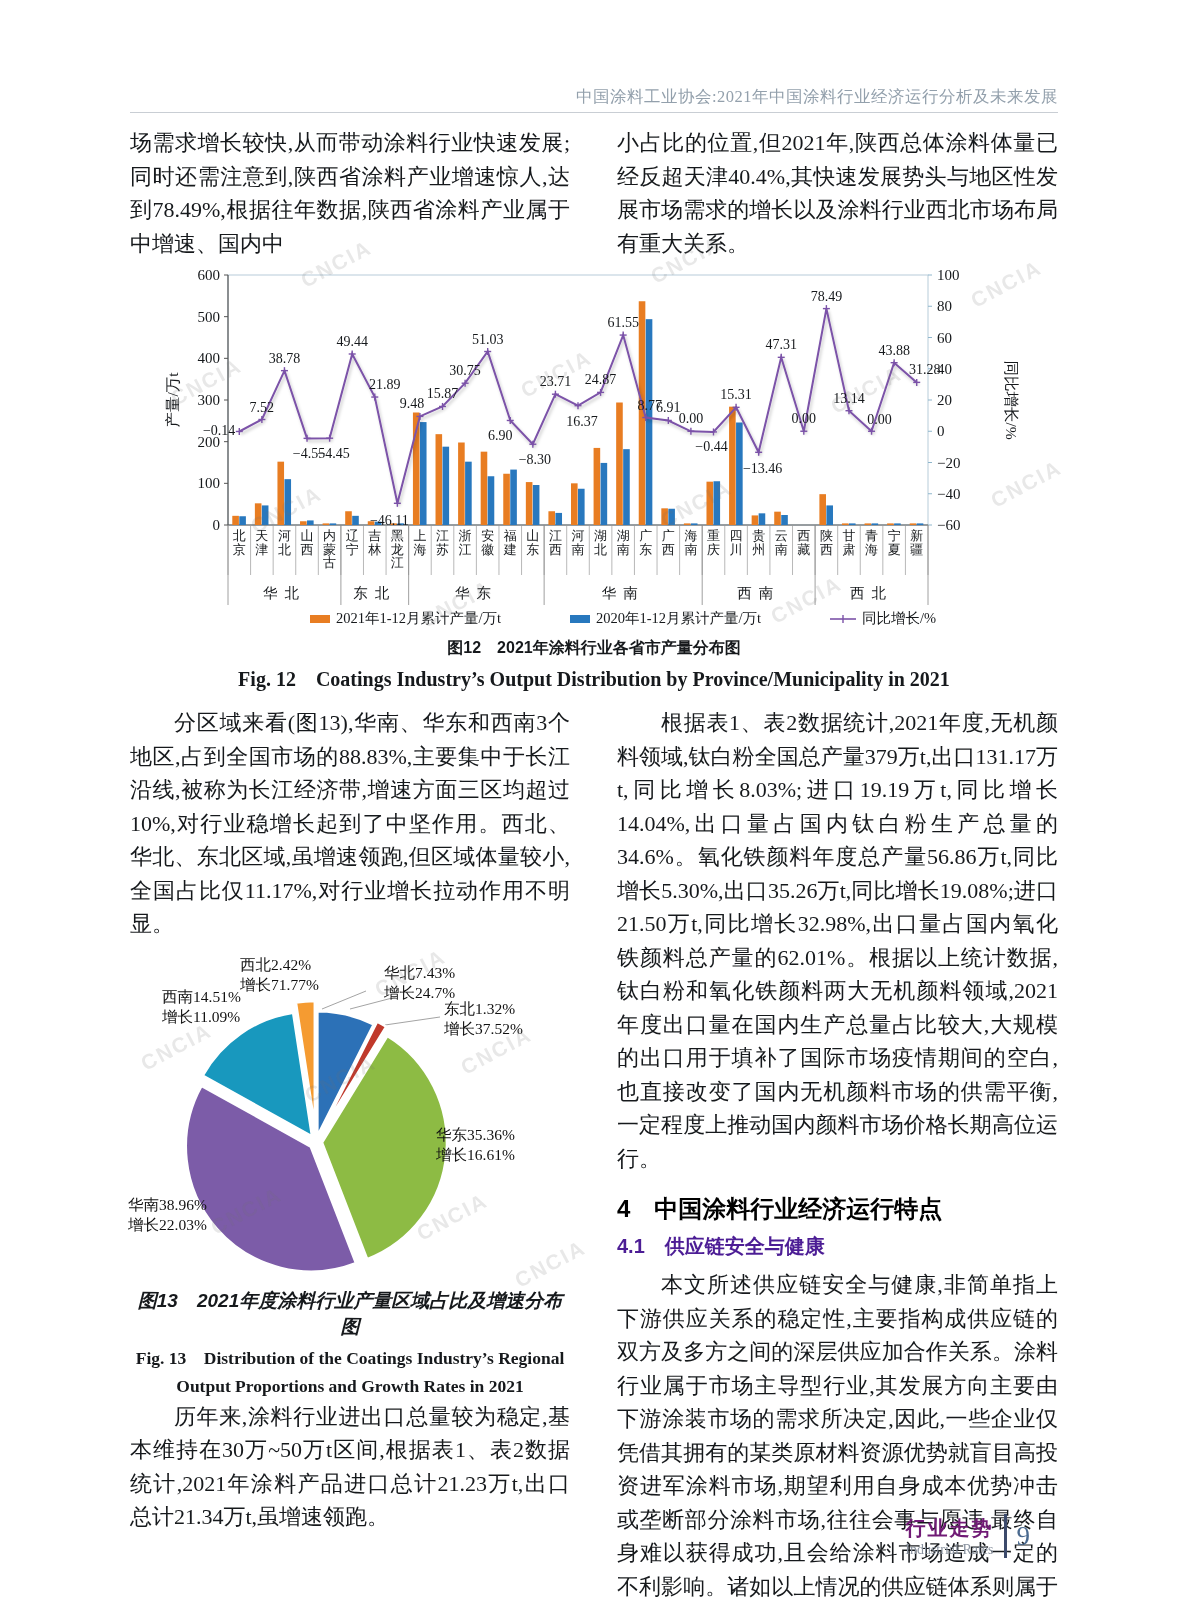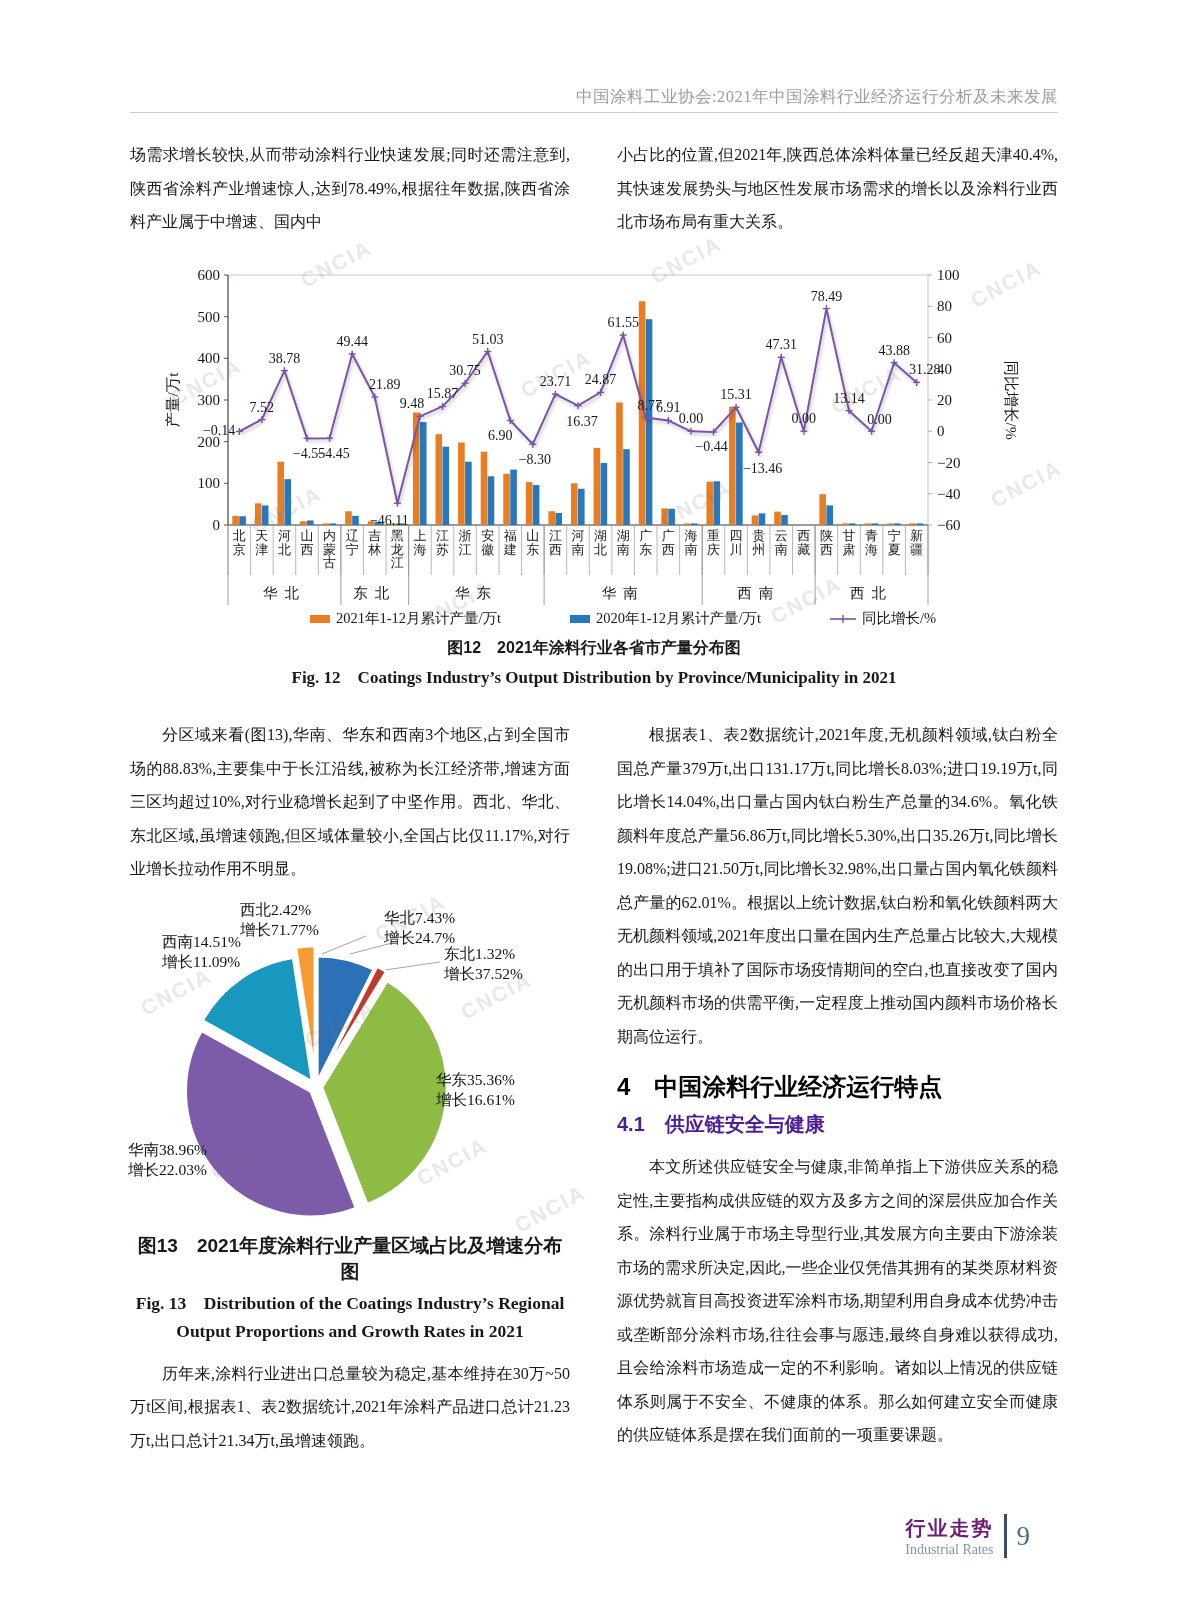--- a/index.html
+++ b/index.html
@@ -3,41 +3,41 @@
 <meta charset="utf-8">
 <style>
   html,body{margin:0;padding:0;background:#e8e8e8;}
   .page{position:relative;width:1187px;height:1600px;background:#ffffff;margin:0 auto;
         overflow:hidden;font-family:"Liberation Serif","DejaVu Serif",serif;color:#16191c;}
   
   .running-head{position:absolute;top:86px;left:130px;width:928px;text-align:right;
         font-size:16.5px;color:#93a0ac;letter-spacing:.5px;}
   .head-rule{position:absolute;top:112px;left:130px;width:928px;height:1px;background:#c9ced4;}
   
-  .para{font-size:16px;line-height:33.5px;text-align:justify;text-justify:inter-ideograph;margin-top:12px;}
+  .para{font-size:22px;line-height:33.5px;text-align:justify;text-justify:inter-ideograph;}
   .indent{text-indent:2em;}
   .col{position:absolute;}
   #top-left{top:126px;left:130px;width:440px;}
   #top-right{top:126px;left:617px;width:441px;}
   #left-col{top:706px;left:130px;width:440px;}
   #right-col{top:706px;left:617px;width:441px;}
   
   #fig12{position:absolute;top:250px;left:128px;width:930px;height:390px;}
   #fig12 svg{position:absolute;top:0;left:0;}
   .cap-cn{position:absolute;left:130px;width:928px;text-align:center;font-weight:bold;
         font-size:16px;font-family:"Liberation Sans","DejaVu Sans",sans-serif;}
   .cap-en{position:absolute;left:130px;width:928px;text-align:center;font-weight:bold;
-        font-size:17px;font-family:"Liberation Serif","DejaVu Serif",serif;}
+        font-size:20px;font-family:"Liberation Serif","DejaVu Serif",serif;}
   #cap12-cn{top:638px;}
   #cap12-en{top:666px;}
   
   #fig13{position:relative;width:460px;height:335px;margin:6px 0 2px -8px;}
   .pie-label{position:absolute;font-size:15.5px;line-height:1.32;color:#111;white-space:nowrap;}
   .fig13-cap-cn{text-align:center;font-weight:bold;font-size:19px;margin-top:6px;
-        font-family:"Liberation Sans","DejaVu Sans",sans-serif;}
+        font-family:"Liberation Sans","DejaVu Sans",sans-serif;font-style:italic;}
   .fig13-cap-en{text-align:center;font-weight:bold;font-size:17.5px;line-height:28px;margin-top:4px;}
   
   .h-sub{font-family:"Liberation Sans","DejaVu Sans",sans-serif;font-weight:bold;
         font-size:20px;color:#4c1d95;margin:16px 0 8px 0;}
   .h-main{font-family:"Liberation Sans","DejaVu Sans",sans-serif;font-weight:bold;
         font-size:24px;color:#000000;margin:18px 0 8px 0;}
   
   .wm{position:absolute;font-family:"Liberation Sans",sans-serif;font-weight:bold;
       font-size:21px;letter-spacing:2px;color:rgba(110,110,110,0.16);
       transform:rotate(-28deg);pointer-events:none;}

